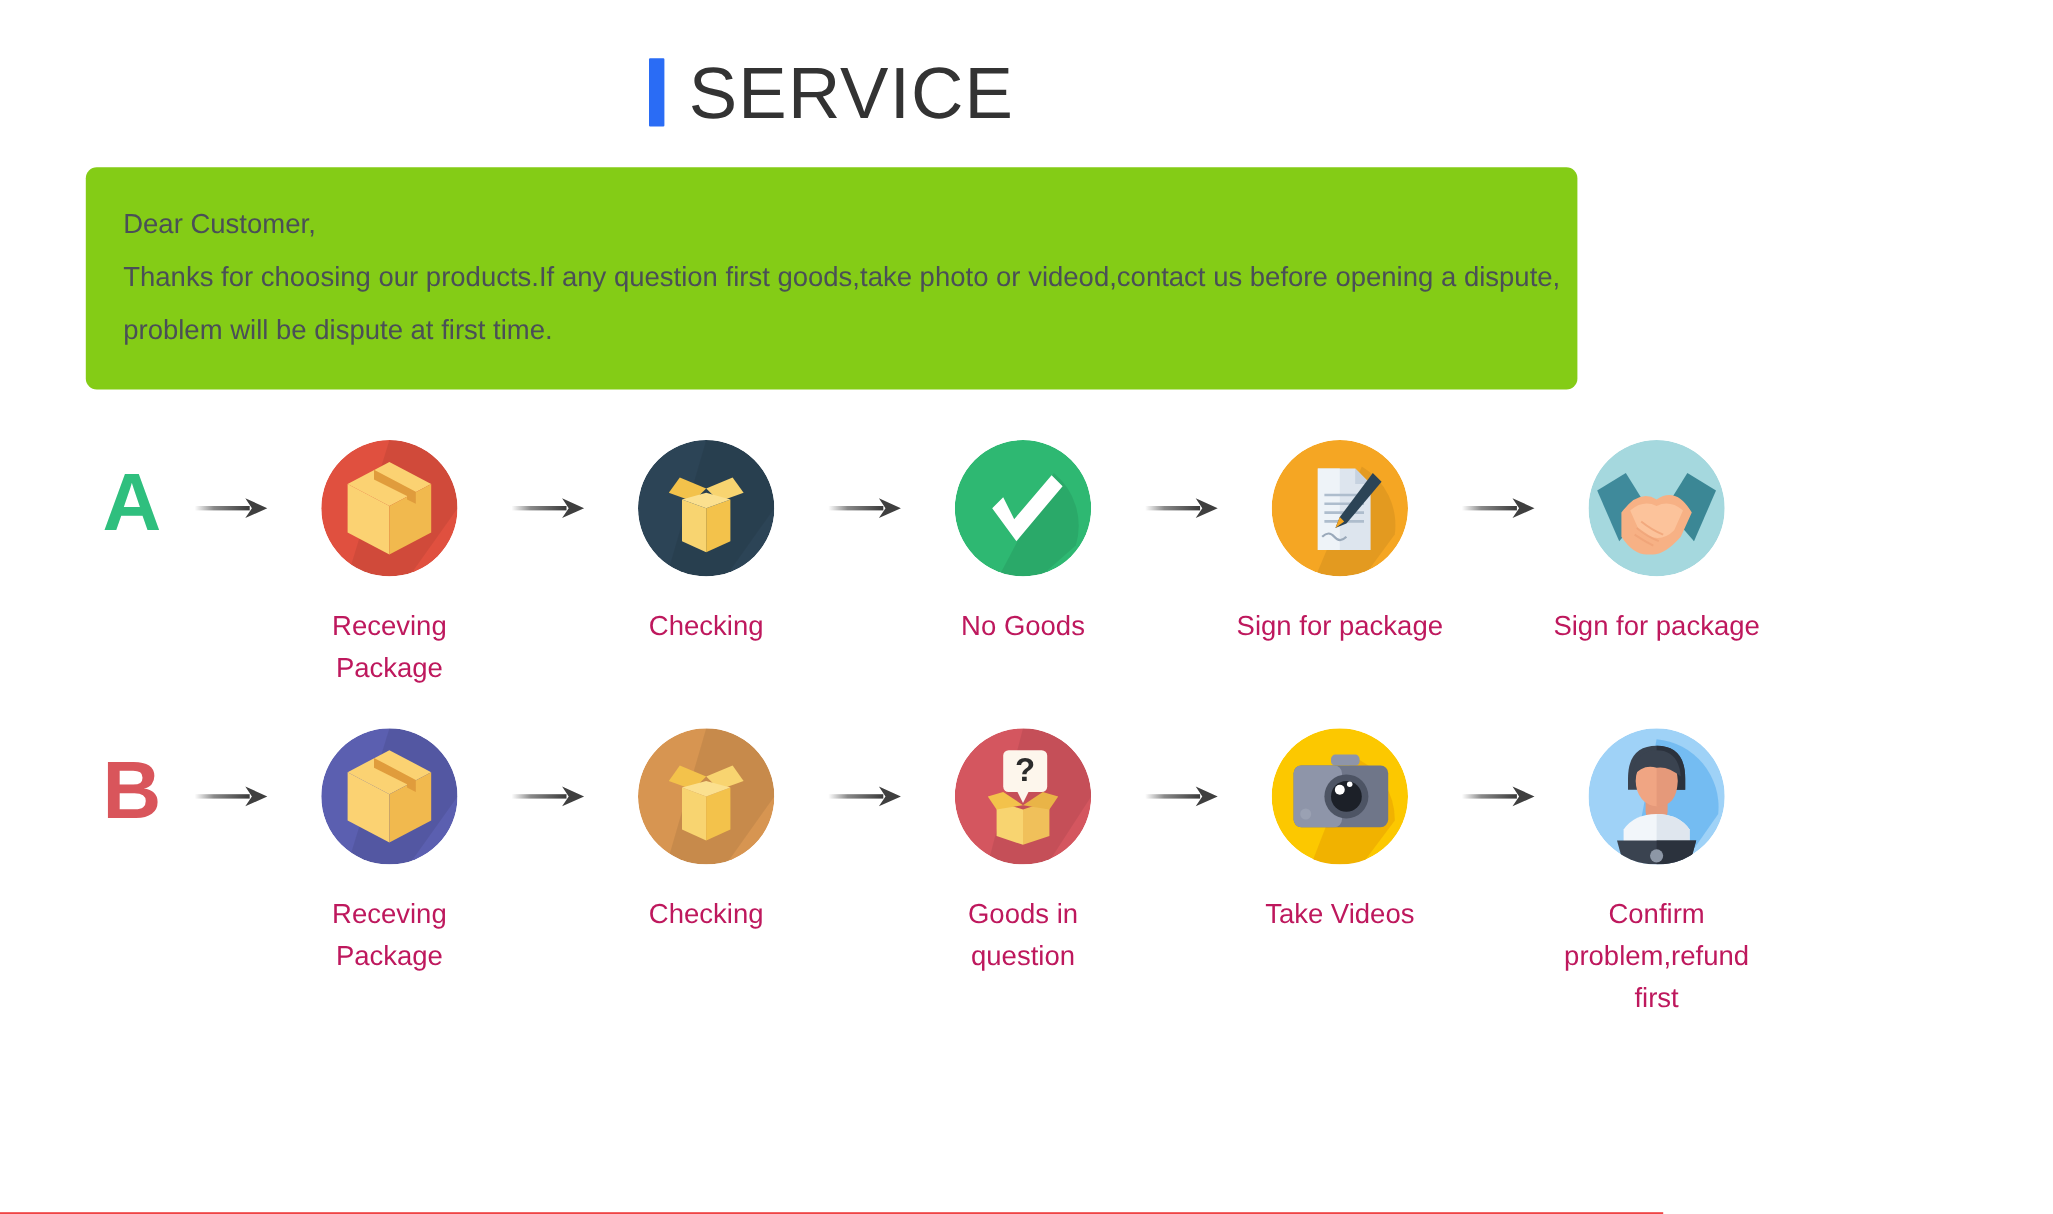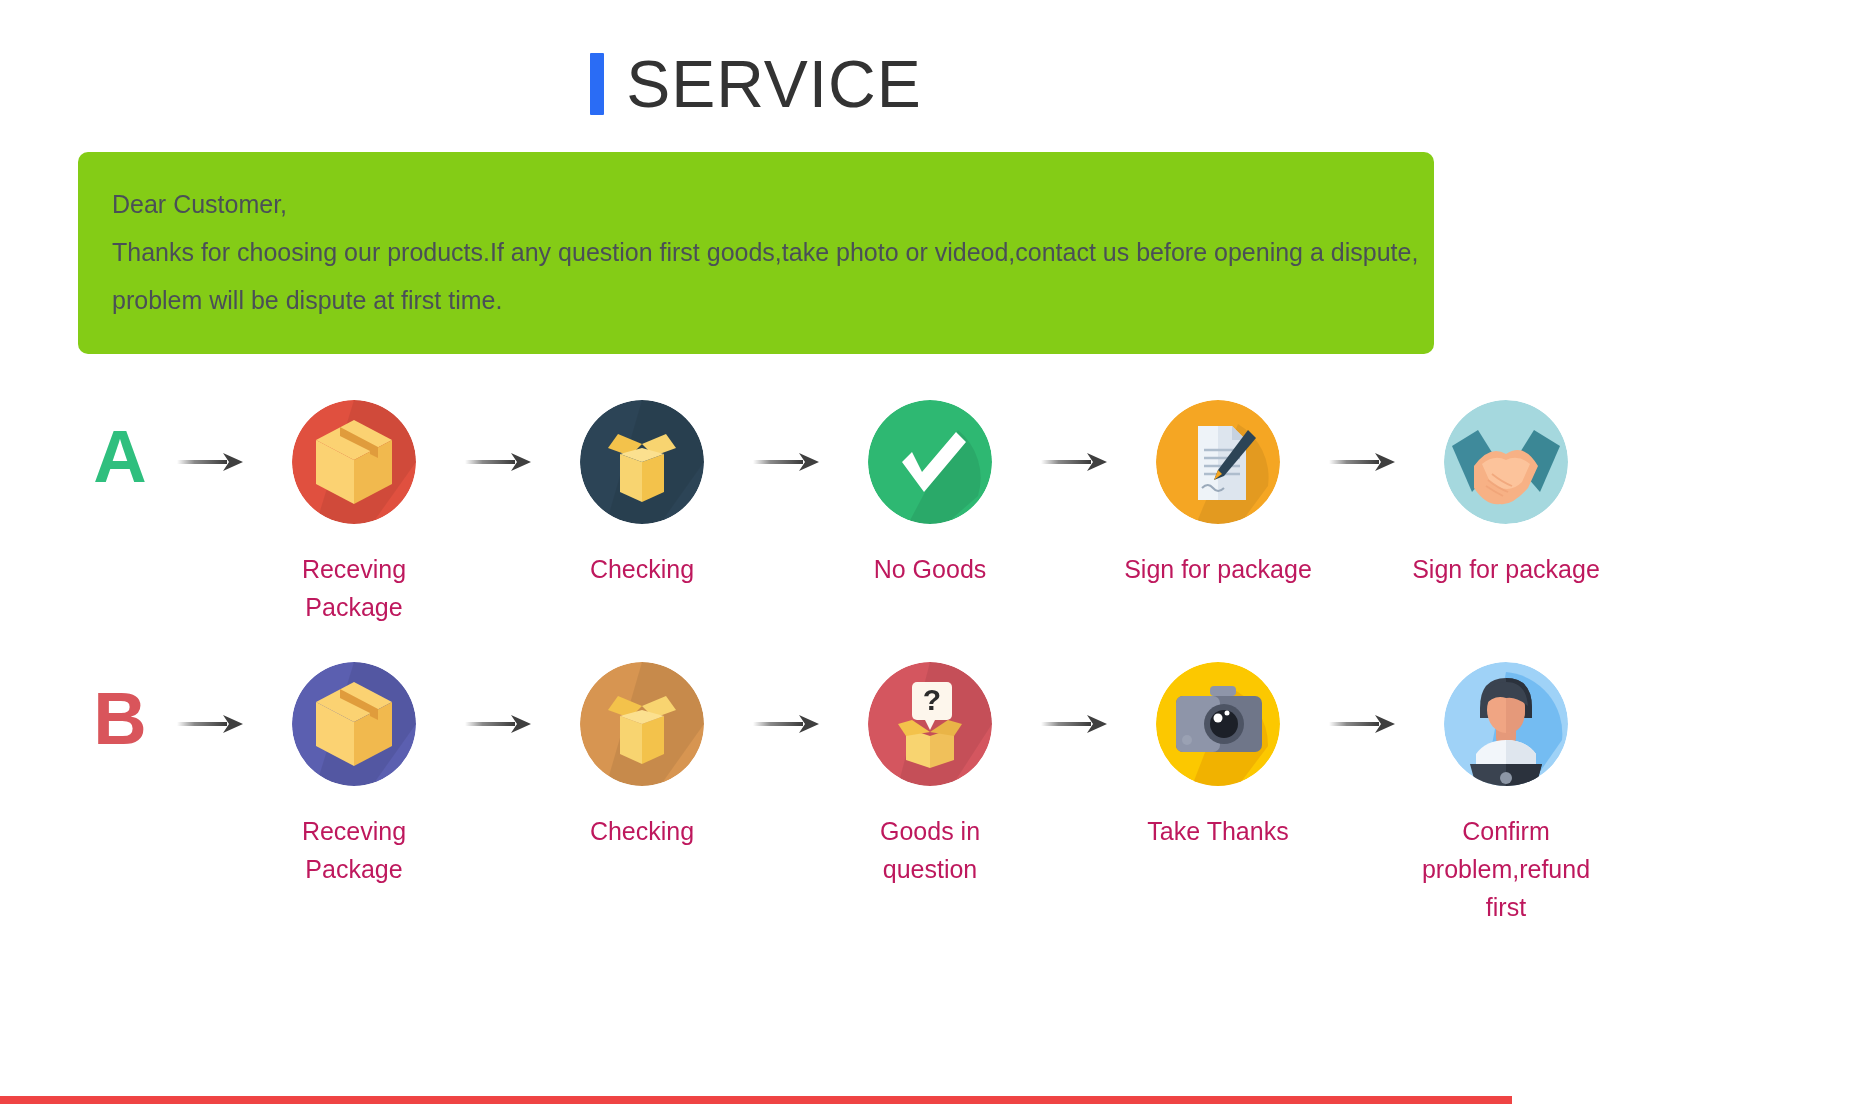--- a/index.html
+++ b/index.html
@@ -10,21 +10,21 @@
     background: #ffffff;
     font-family: "Liberation Sans", sans-serif;
     overflow: hidden;
   }
 
   .page {
     position: relative;
     width: 1512px;
     height: 1104px;
     background: #ffffff;
-    border-bottom: 8px solid #ef4444;
+    border-bottom: 2px solid #ef4444;
   }
 
   
   .title-row {
     display: flex;
     align-items: center;
     justify-content: center;
     gap: 22px;
     padding-top: 48px;
     height: 120px;
@@ -363,21 +363,21 @@
               <rect x="20" y="34" width="86" height="56" rx="7" fill="#6f7689"></rect>
               <rect x="20" y="34" width="44" height="56" rx="7" fill="#8e95a9"></rect>
               <circle cx="68" cy="62" r="20" fill="#4d5464"></circle>
               <circle cx="68" cy="62" r="14" fill="#1c2028"></circle>
               <circle cx="62" cy="56" r="4.5" fill="#ffffff"></circle>
               <circle cx="71" cy="51" r="2.5" fill="#ffffff"></circle>
               <circle cx="31" cy="78" r="5" fill="#9aa1b3"></circle>
             </g>
           </svg>
         </div>
-        <div class="step-label">Take Thanks</div>
+        <div class="step-label">Take Videos</div>
       </div>
 
       <div class="arrow">
         <svg viewBox="0 0 70 28" width="70" height="28">
           <rect x="2" y="12" width="50" height="4" fill="url(#ag1)"></rect>
           <path d="M48 5 L68 14 L48 23 L54 14 Z" fill="#3f3f3f"></path>
         </svg>
       </div>
 
       <div class="step">

